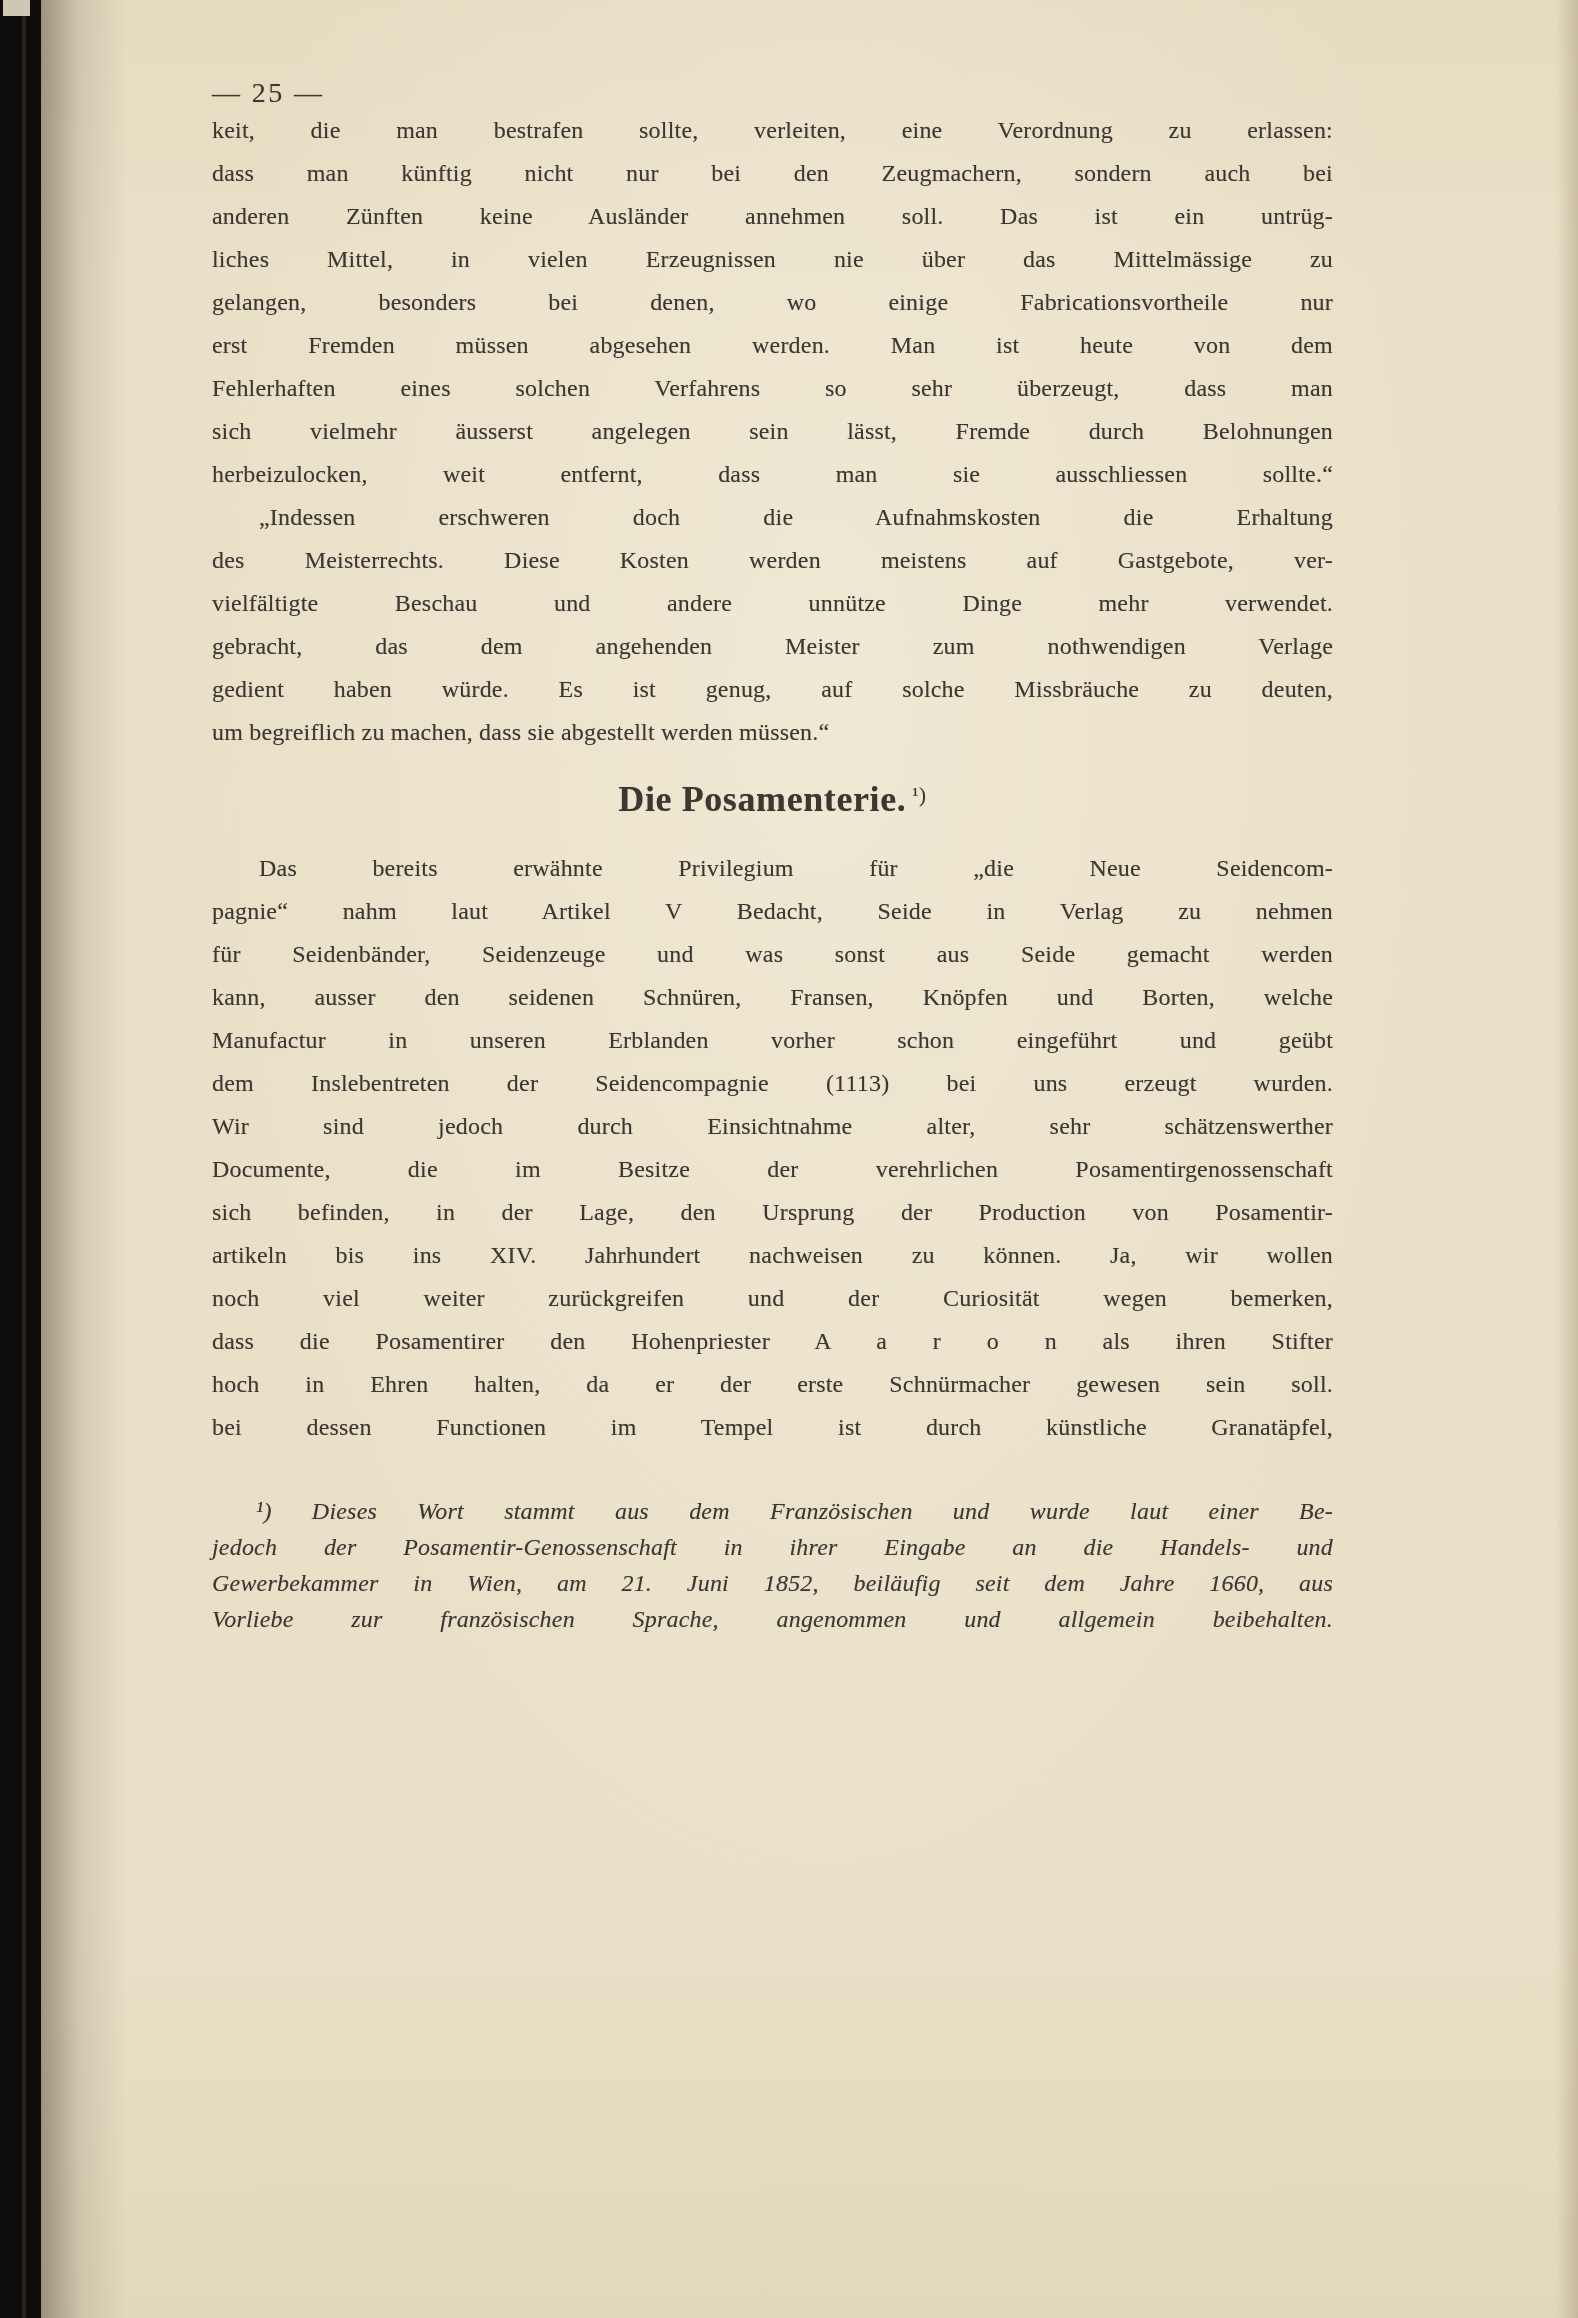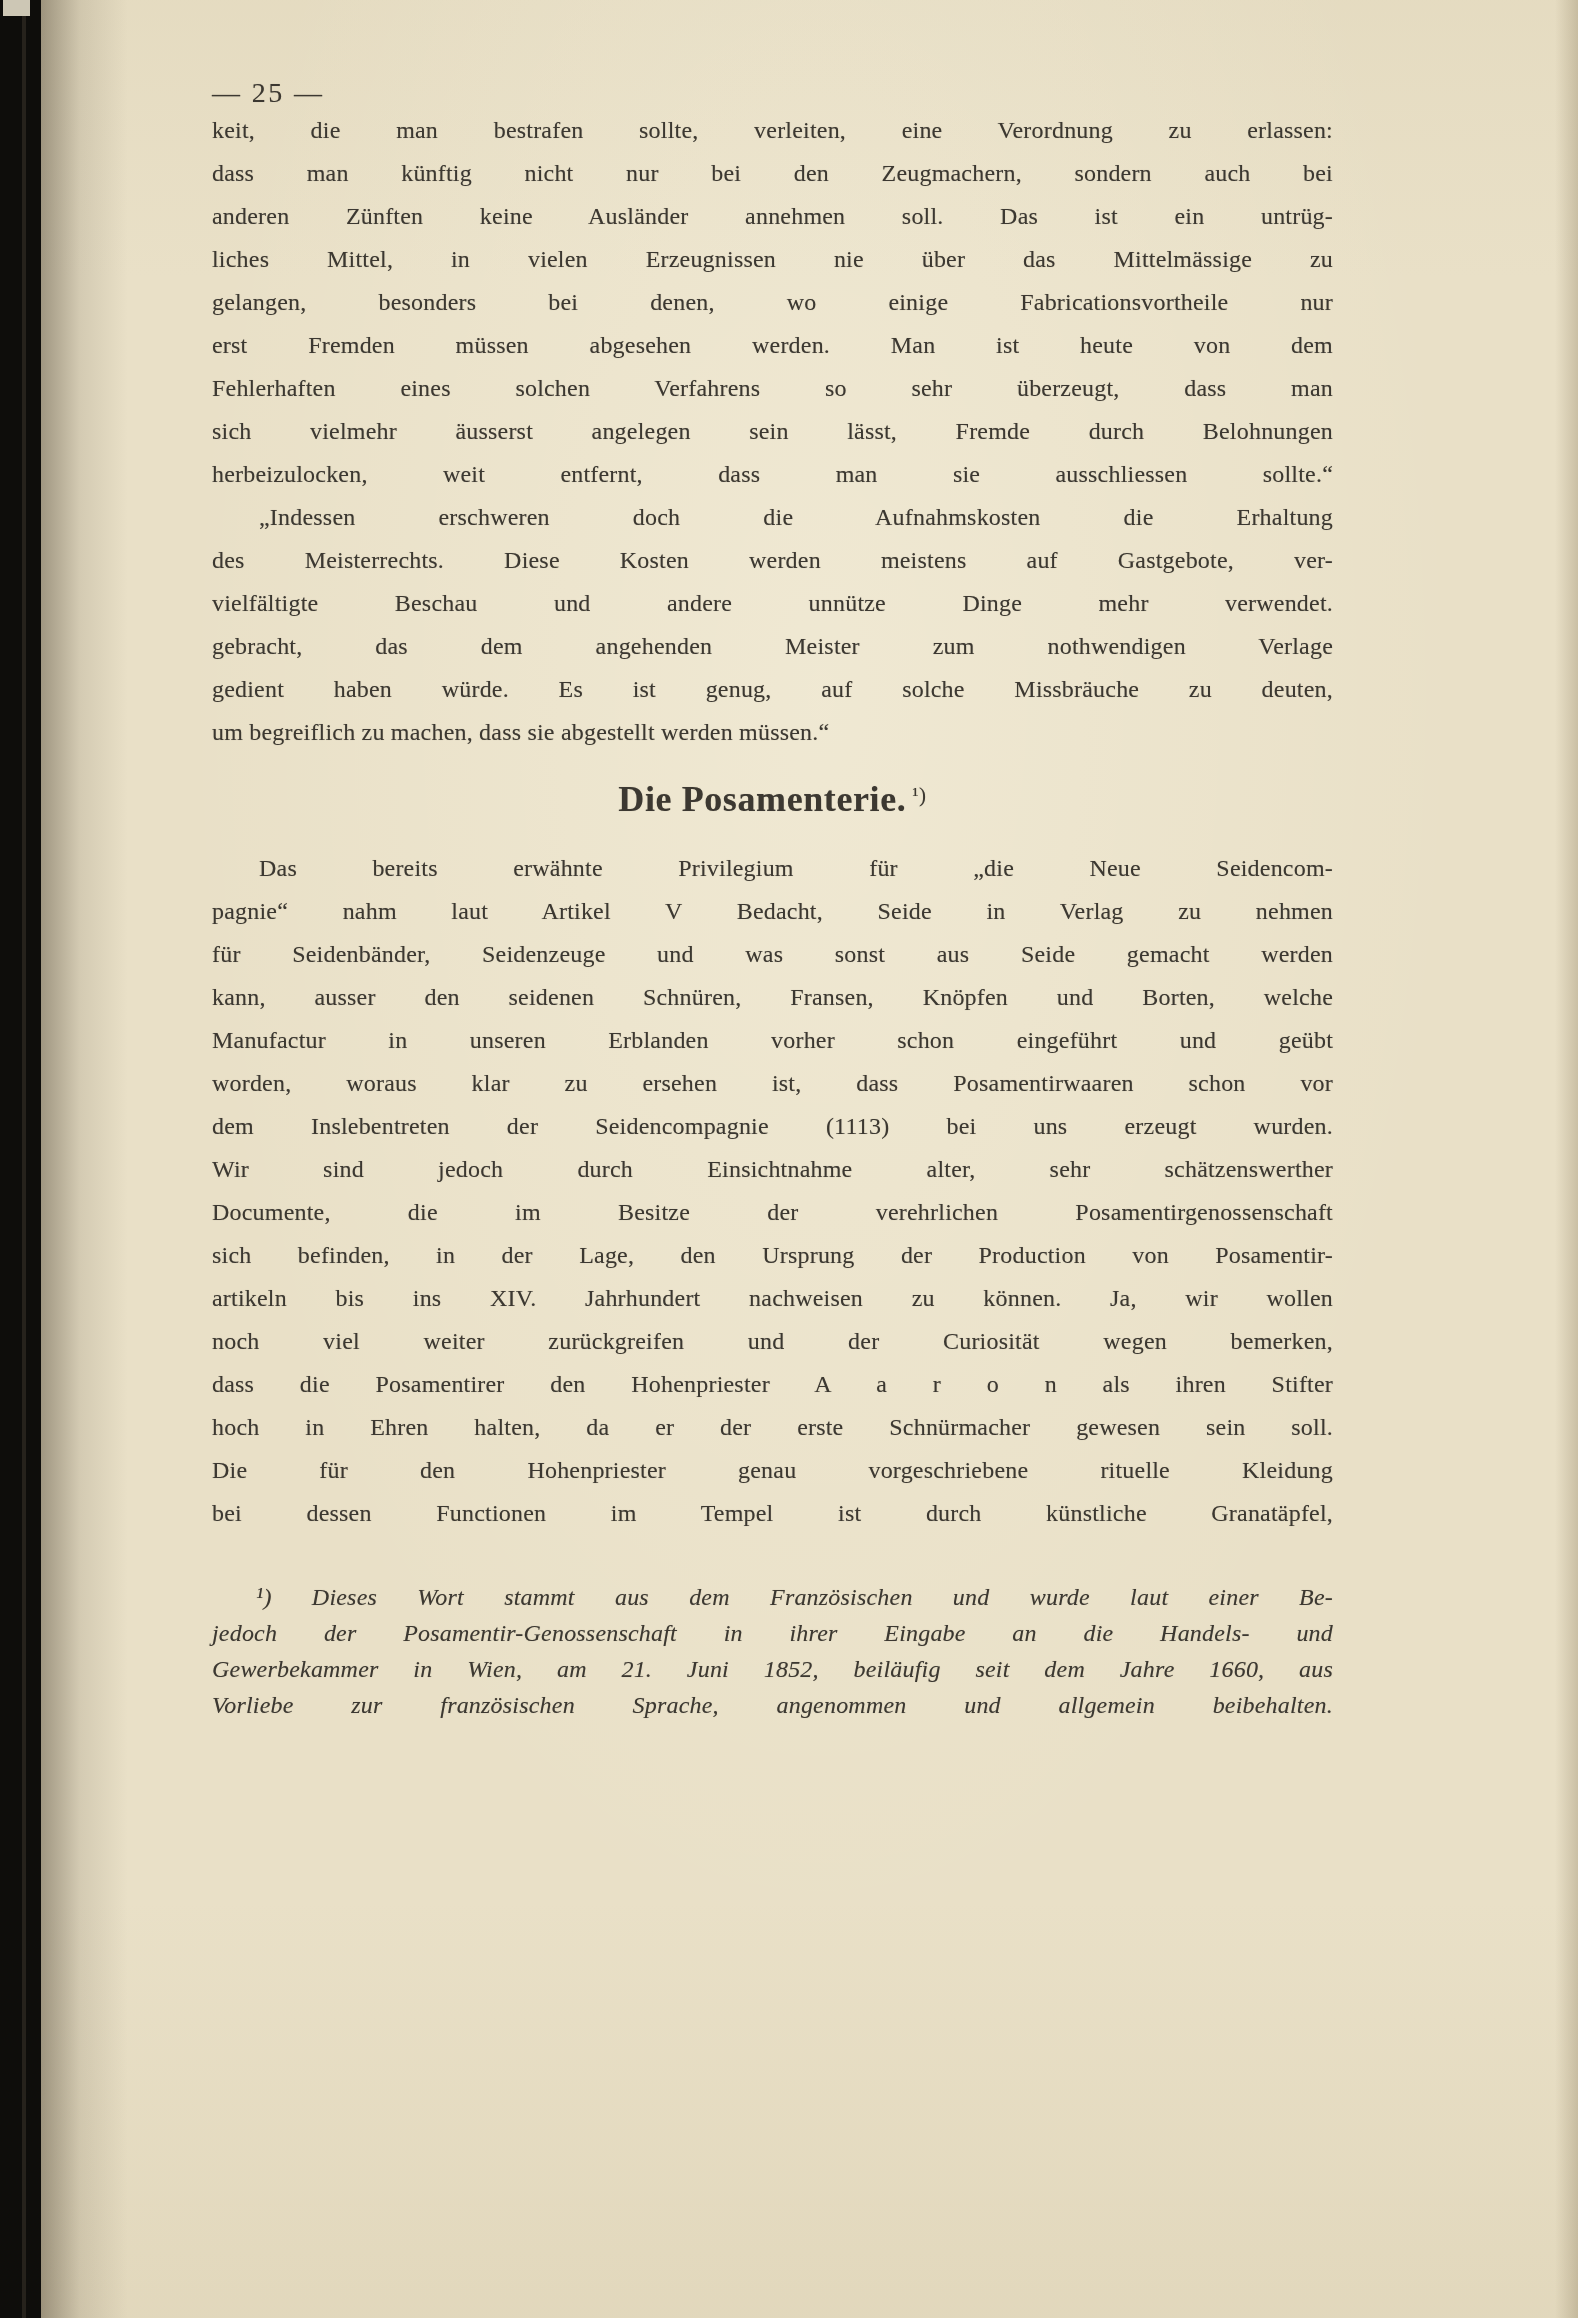--- a/index.html
+++ b/index.html
@@ -136,30 +136,28 @@
       <div class="line">gedient haben würde. Es ist genug, auf solche Missbräuche zu deuten,</div>
       <div class="line no-justify">um begreiflich zu machen, dass sie abgestellt werden müssen.“</div>
     </div>
     <div class="heading"><span>Die Posamenterie.</span><span class="sup"> ¹)</span></div>
     <div class="paragraph">
       <div class="line indent">Das bereits erwähnte Privilegium für „die Neue Seidencom-</div>
       <div class="line">pagnie“ nahm laut Artikel V Bedacht, Seide in Verlag zu nehmen</div>
       <div class="line">für Seidenbänder, Seidenzeuge und was sonst aus Seide gemacht werden</div>
       <div class="line">kann, ausser den seidenen Schnüren, Fransen, Knöpfen und Borten, welche</div>
       <div class="line">Manufactur in unseren Erblanden vorher schon eingeführt und geübt</div>
-      <div class="line">worden, woraus klar zu ersehen ist, dass Posamentirwaaren schon vor</div>
       <div class="line">dem Inslebentreten der Seidencompagnie (1113) bei uns erzeugt wurden.</div>
       <div class="line">Wir sind jedoch durch Einsichtnahme alter, sehr schätzenswerther</div>
       <div class="line">Documente, die im Besitze der verehrlichen Posamentirgenossenschaft</div>
       <div class="line">sich befinden, in der Lage, den Ursprung der Production von Posamentir-</div>
       <div class="line">artikeln bis ins XIV. Jahrhundert nachweisen zu können. Ja, wir wollen</div>
       <div class="line">noch viel weiter zurückgreifen und der Curiosität wegen bemerken,</div>
       <div class="line">dass die Posamentirer den Hohenpriester A a r o n als ihren Stifter</div>
       <div class="line">hoch in Ehren halten, da er der erste Schnürmacher gewesen sein soll.</div>
-      <div class="line">Die für den Hohenpriester genau vorgeschriebene rituelle Kleidung</div>
       <div class="line">bei dessen Functionen im Tempel ist durch künstliche Granatäpfel,</div>
     </div>
     <div class="footnote">
       <div class="line indent">¹) Dieses Wort stammt aus dem Französischen und wurde laut einer Be-</div>
       <div class="line">jedoch der Posamentir-Genossenschaft in ihrer Eingabe an die Handels- und</div>
       <div class="line">Gewerbekammer in Wien, am 21. Juni 1852, beiläufig seit dem Jahre 1660, aus</div>
       <div class="line no-justify">Vorliebe zur französischen Sprache, angenommen und allgemein beibehalten.</div>
     </div>
   </div>
 

